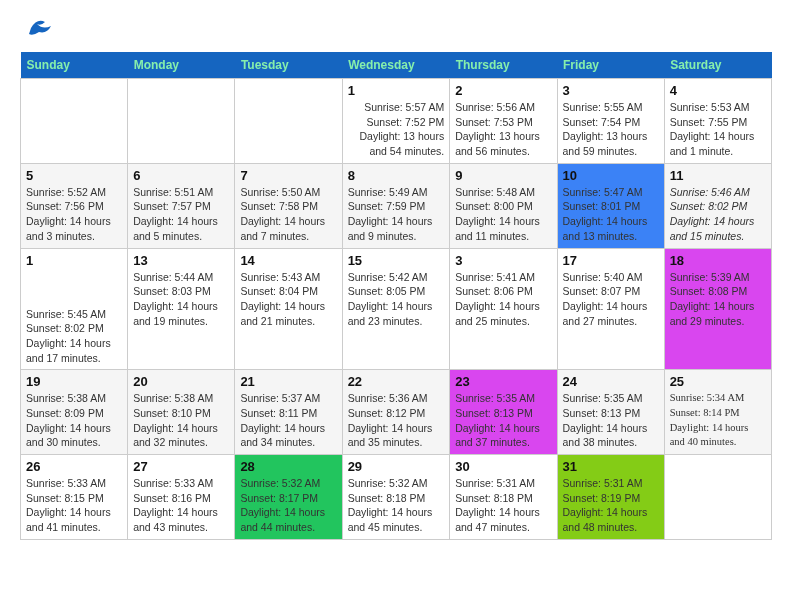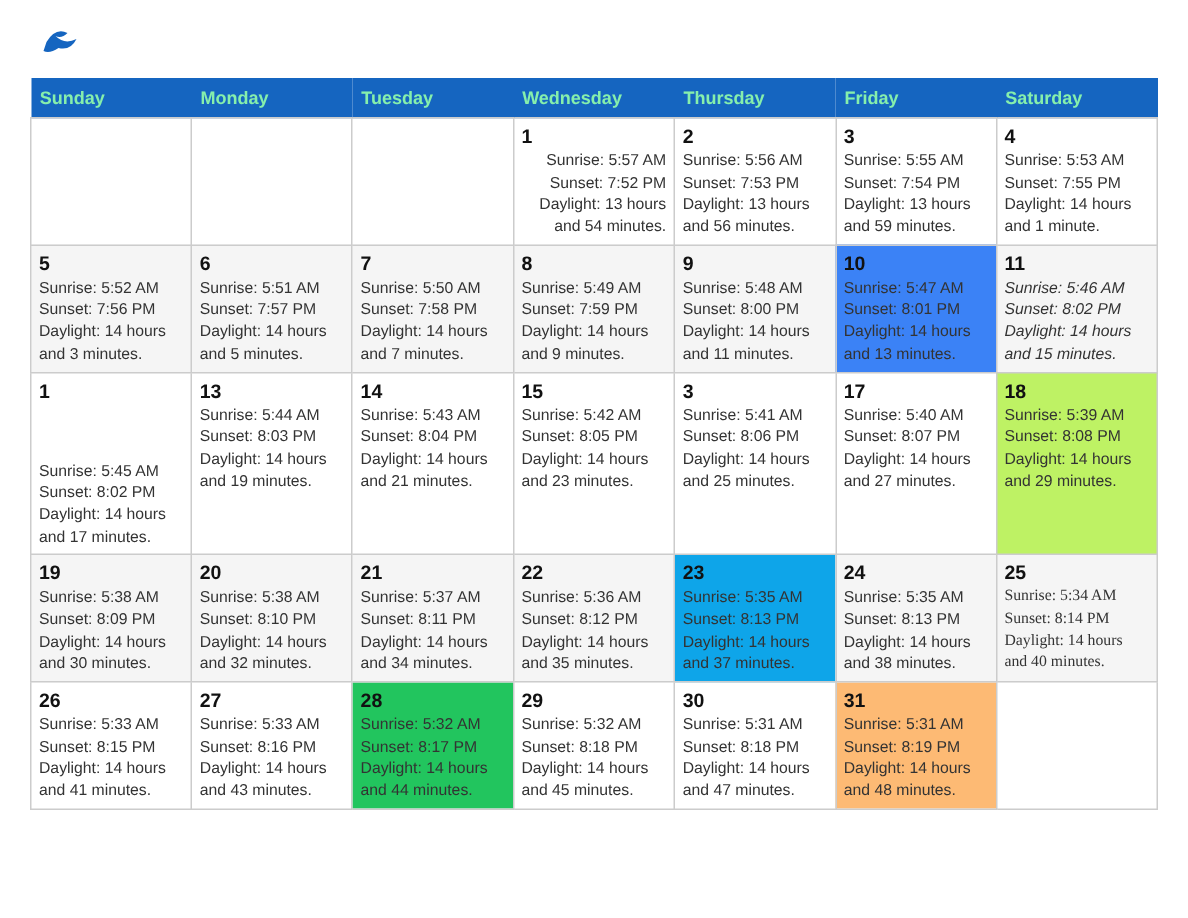--- a/index.html
+++ b/index.html
@@ -228,21 +228,21 @@
 Daylight: 14 hours
 and 25 minutes.</div>
         </td>
         <td style="background-color: rgb(255, 255, 255);">
           <span class="day-number">17</span>
           <div class="day-info" style="white-space: pre-line;">Sunrise: 5:40 AM
 Sunset: 8:07 PM
 Daylight: 14 hours
 and 27 minutes.</div>
         </td>
-        <td style="background-color: #bef264;">
+        <td style="background-color: #d946ef;">
           <span class="day-number">18</span>
           <div class="day-info" style="white-space: pre-line;">Sunrise: 5:39 AM
 Sunset: 8:08 PM
 Daylight: 14 hours
 and 29 minutes.</div>
         </td>
       </tr>
       <tr>
         <td style="background-color: rgb(245, 245, 245);">
           <span class="day-number">19</span>
@@ -265,21 +265,21 @@
 Daylight: 14 hours
 and 34 minutes.</div>
         </td>
         <td style="background-color: rgb(245, 245, 245);">
           <span class="day-number">22</span>
           <div class="day-info" style="white-space: pre-line;">Sunrise: 5:36 AM
 Sunset: 8:12 PM
 Daylight: 14 hours
 and 35 minutes.</div>
         </td>
-        <td style="background-color: #0ea5e9;">
+        <td style="background-color: #d946ef;">
           <span class="day-number">23</span>
           <div class="day-info" style="white-space: pre-line;">Sunrise: 5:35 AM
 Sunset: 8:13 PM
 Daylight: 14 hours
 and 37 minutes.</div>
         </td>
         <td style="background-color: rgb(245, 245, 245);">
           <span class="day-number">24</span>
           <div class="day-info" style="white-space: pre-line;">Sunrise: 5:35 AM
 Sunset: 8:13 PM
@@ -323,21 +323,21 @@
 Daylight: 14 hours
 and 45 minutes.</div>
         </td>
         <td style="background-color: rgb(255, 255, 255);">
           <span class="day-number">30</span>
           <div class="day-info" style="white-space: pre-line;">Sunrise: 5:31 AM
 Sunset: 8:18 PM
 Daylight: 14 hours
 and 47 minutes.</div>
         </td>
-        <td style="background-color: #fdba74;">
+        <td style="background-color: #84cc16;">
           <span class="day-number">31</span>
           <div class="day-info" style="white-space: pre-line;">Sunrise: 5:31 AM
 Sunset: 8:19 PM
 Daylight: 14 hours
 and 48 minutes.</div>
         </td>
         <td class="empty" style="background-color: rgb(255, 255, 255);"></td>
       </tr>
     </tbody>
 </table>

